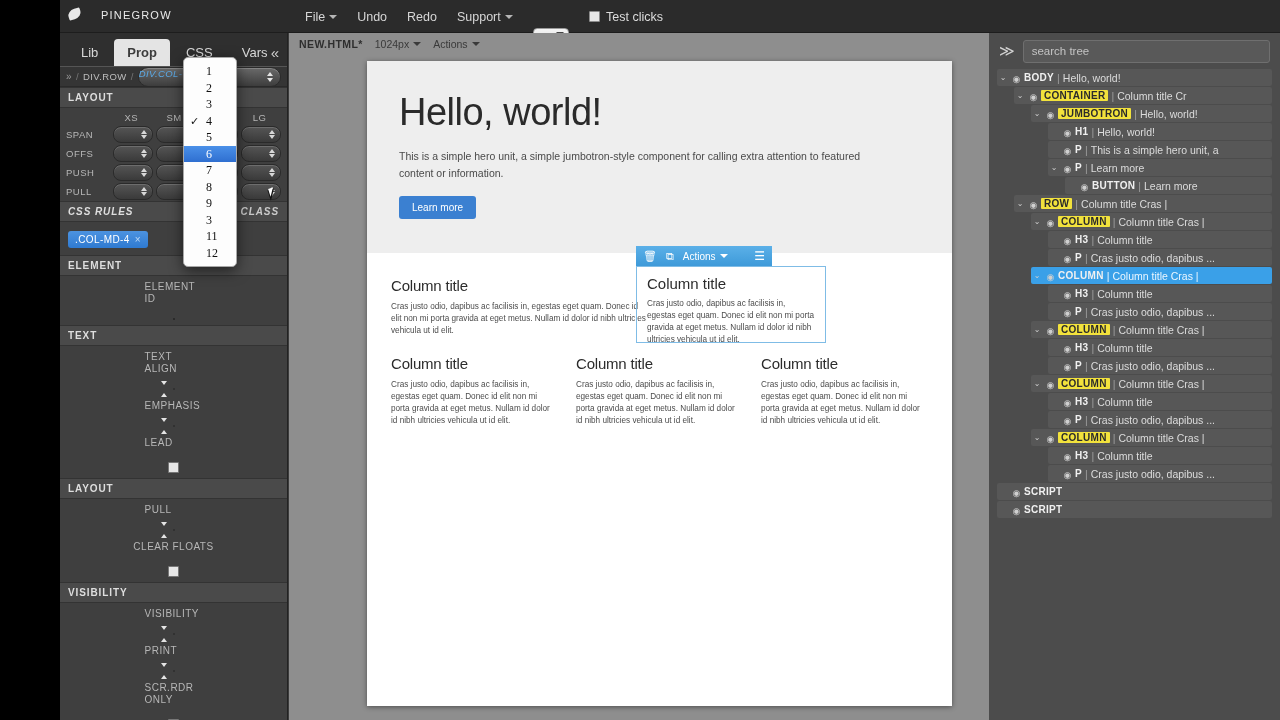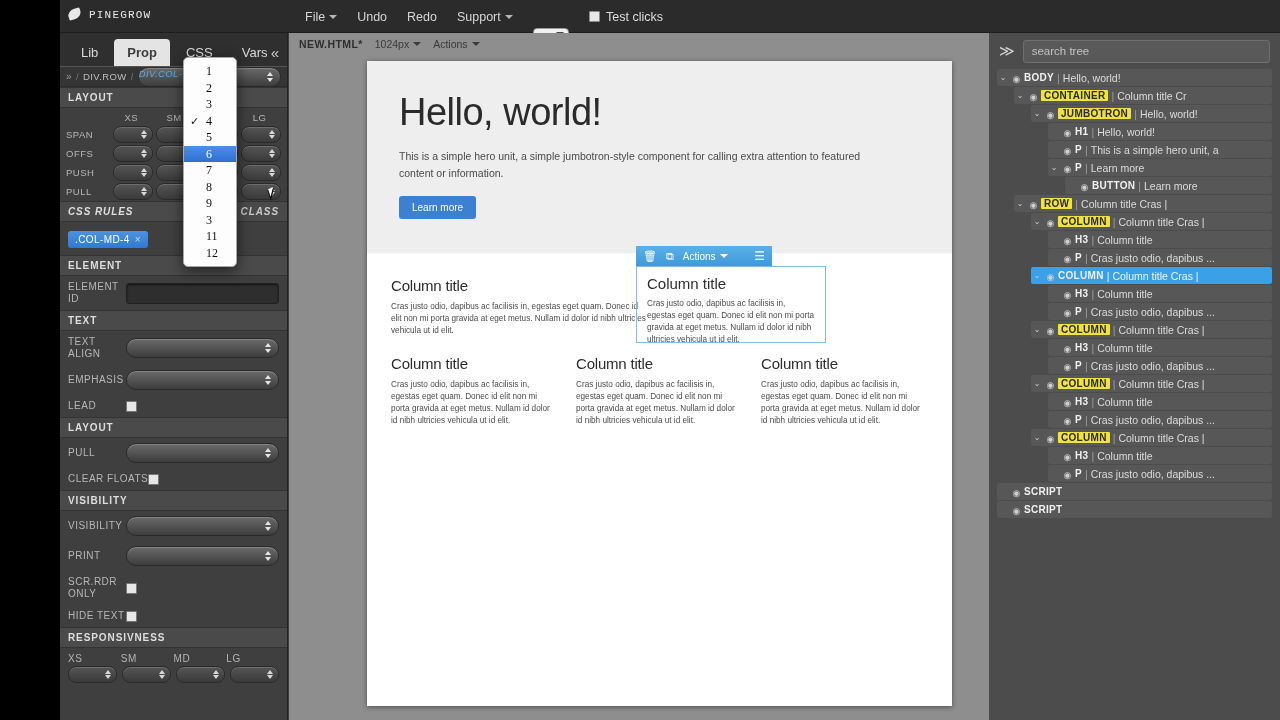--- a/index.html
+++ b/index.html
@@ -16,21 +16,21 @@
   }
 
   
   .topbar {
     position: absolute; left: 0; top: 0; width: 1220px; height: 33px;
     background: #2b2b2b;
     border-bottom: 1px solid #1d1d1d;
   }
   .brand {
     position: absolute; left: 8px; top: 5px;
-    display: flex; align-items: center; gap: 8px; font-family: Liberation Mono, monospace;
+    display: flex; align-items: center; gap: 20px;
   }
   .leaf {
     width: 13px; height: 10px; background: #e8e8e8;
     border-radius: 60% 10% 60% 10%;
     transform: rotate(-18deg);
   }
   .brand-name {
     color: #e9e9e9; font-size: 16px; letter-spacing: 1.2px;
     font-variant: small-caps; text-transform: lowercase;
   }
@@ -140,21 +140,21 @@
   .chip-area { padding: 7px 8px; }
   .chip {
     display: inline-flex; align-items: center; gap: 5px;
     background: linear-gradient(#4c93e0,#2f7ad1);
     color: #fff; font-size: 10px; padding: 3px 7px; border-radius: 3px;
     text-transform: uppercase; letter-spacing: .4px;
   }
   .chip .x { color: #bcd9f7; font-size: 10px; }
 
   .field-row {
-    display: flex; align-items: center; padding: 5px 8px; gap: 0;
+    display: flex; align-items: center; padding: 5px 8px; gap: 13px; flex-direction: column;
   }
   .field-label {
     font-size: 10px; color: #b7b7b7; text-transform: uppercase;
     letter-spacing: .5px; width: 58px; line-height: 12px;
   }
   .text-input {
     flex: 1; height: 21px; background: #2e2e2e;
     border: 1px solid #202020; border-radius: 3px;
     box-shadow: inset 0 1px 2px rgba(0,0,0,.6);
   }

